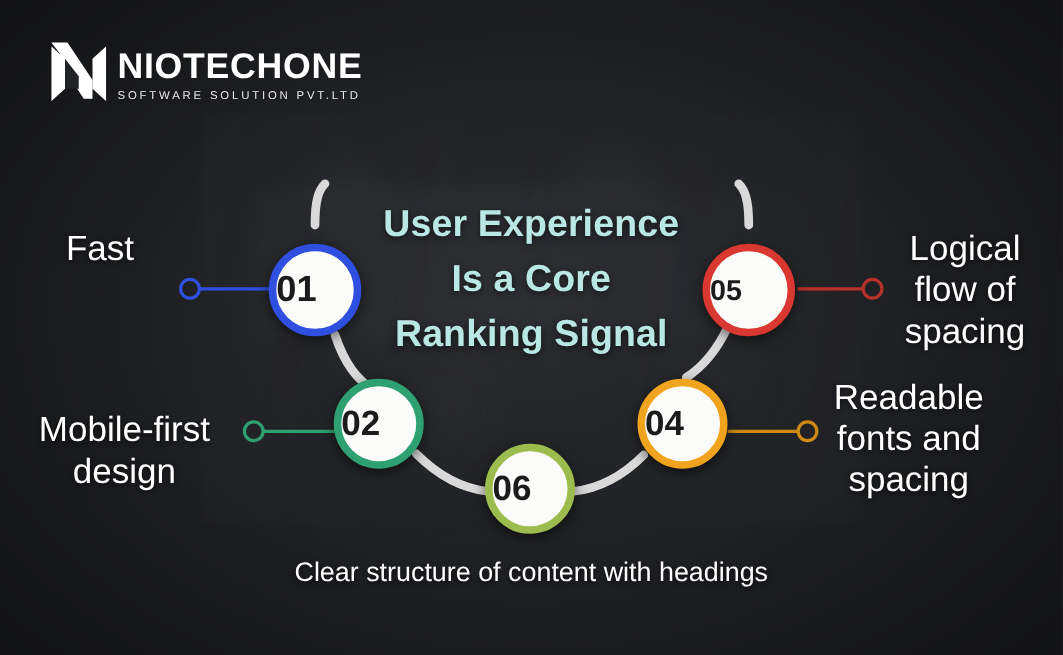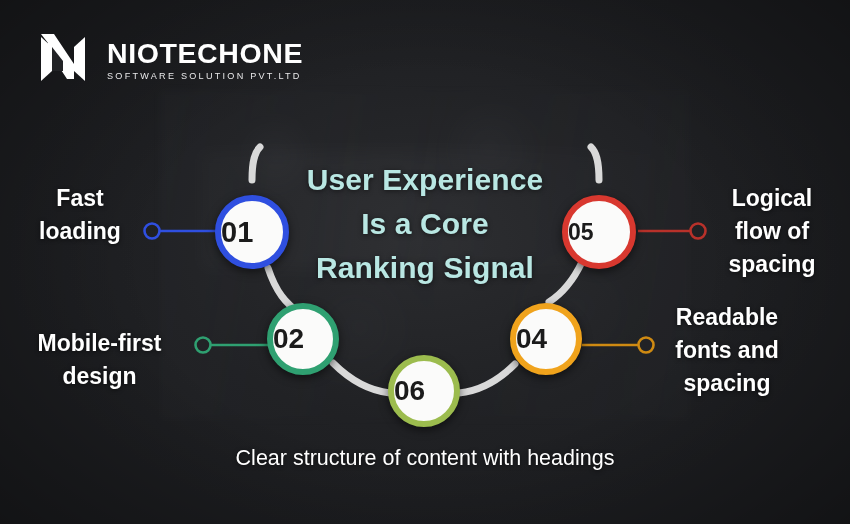--- a/index.html
+++ b/index.html
@@ -58,21 +58,21 @@
     background: radial-gradient(ellipse 620px 420px at 50% 50%, rgba(0,0,0,0) 45%, rgba(0,0,0,0.42) 100%);
   }
 
   
   .logo {
     position: absolute;
     left: 41px;
     top: 33px;
     display: flex;
     align-items: center;
-    gap: 22px;
+    gap: 9px;
   }
   .logo-mark {
     width: 44px;
     height: 52px;
     display: block;
   }
   .logo-text {
     display: flex;
     flex-direction: column;
     justify-content: center;
@@ -118,22 +118,22 @@
     letter-spacing: 0.1px;
     font-family: "Liberation Sans", sans-serif;
     text-shadow: 0 1px 5px rgba(0,0,0,0.55);
   }
   .center-title div { white-space: nowrap; }
 
   
   .label {
     position: absolute;
     color: #ffffff;
-    font-weight: 700;
-    font-size: 23px;
+    font-weight: 400;
+    font-size: 28px;
     line-height: 33px;
     font-family: "Liberation Sans", sans-serif;
     text-shadow: 0 1px 4px rgba(0,0,0,0.6);
   }
   .label.right { text-align: center; }
   .label.left  { text-align: center; }
 
   #label-01 { left: 16px;  top: 182px; width: 128px; }
   #label-02 { left: 12px;  top: 327px; width: 175px; }
   #label-05 { left: 707px; top: 182px; width: 130px; }
@@ -256,21 +256,20 @@
   </div>
   <div class="node" id="node-04">
     <span>04</span>
   </div>
   <div class="node" id="node-05">
     <span>05</span>
   </div>
 
   <div class="label left" id="label-01">
     <div>Fast</div>
-    <div>loading</div>
   </div>
 
   <div class="label left" id="label-02">
     <div>Mobile-first</div>
     <div>design</div>
   </div>
 
   <div class="label right" id="label-05">
     <div>Logical</div>
     <div>flow of</div>

